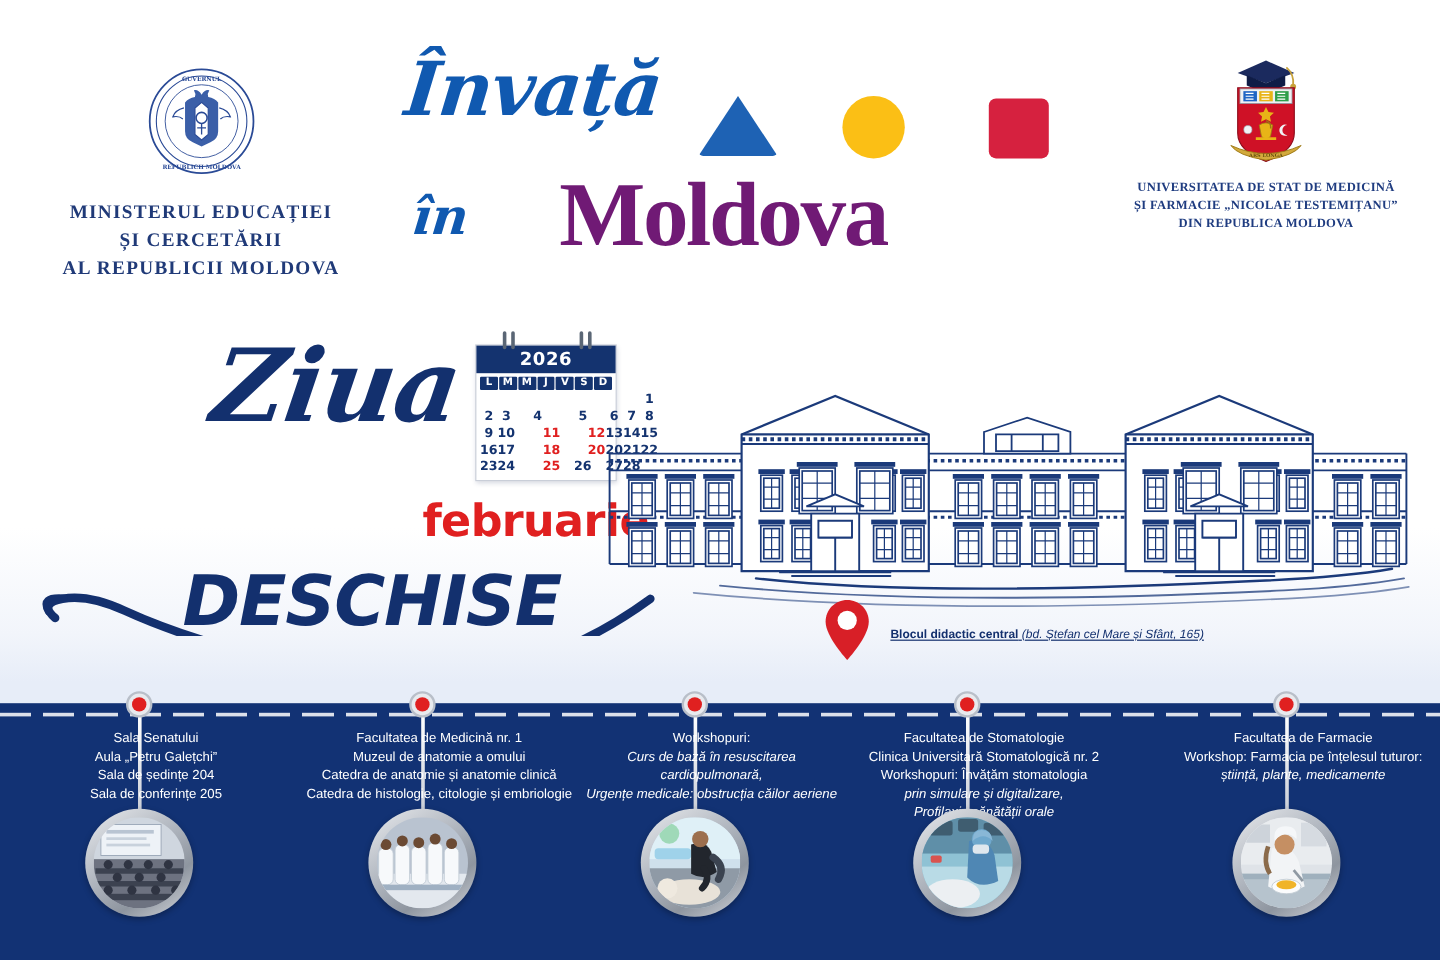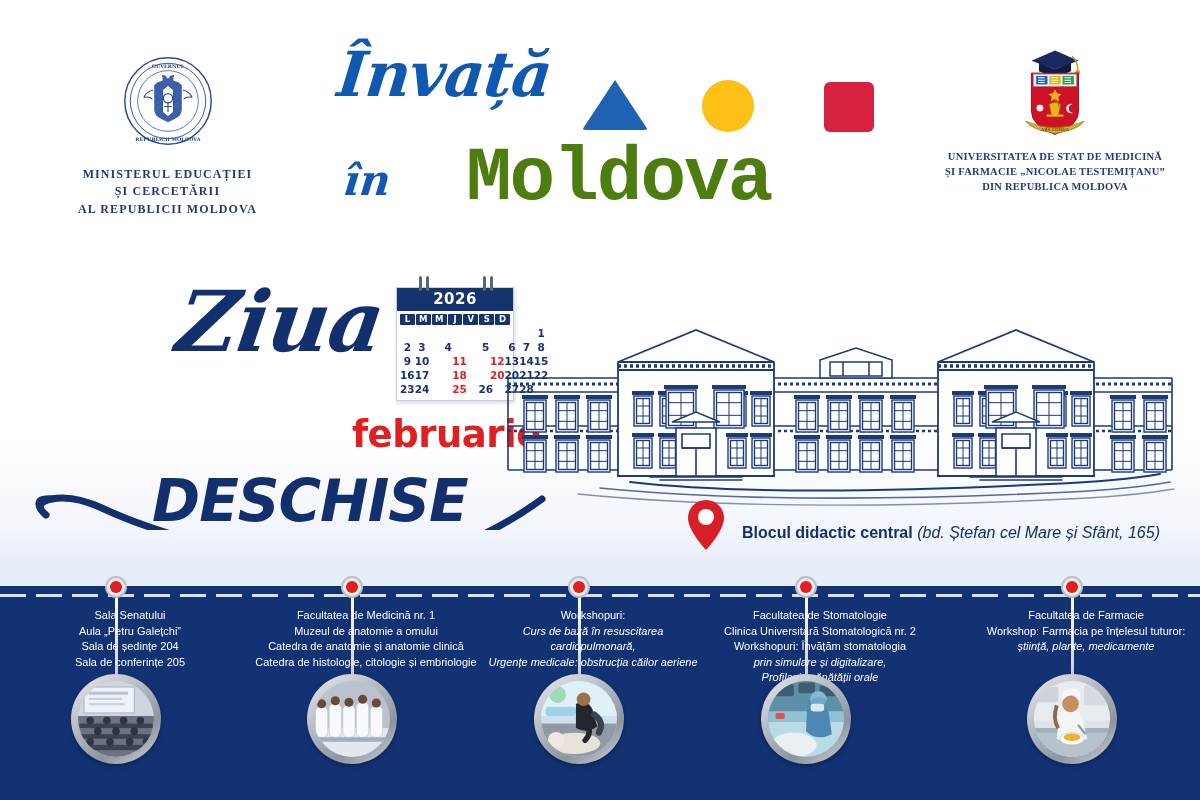--- a/index.html
+++ b/index.html
@@ -26,21 +26,21 @@
     position: absolute; left: 40px; top: 55px; width: 255px;
     text-align: center;
   }
   .logo-right {
     position: absolute; right: 30px; top: 42px; width: 230px;
     text-align: center;
   }
   .min-seal { width: 92px; height: 92px; margin: 0 auto 12px; display: block; }
   .min-text {
     font-family: "Liberation Serif", serif;
-    font-size: 12px; letter-spacing: 1.1px; line-height: 1.45;
+    font-size: 16px; letter-spacing: 1.1px; line-height: 1.45;
     color: #203a78; font-weight: 700; margin-top: 19px;
   }
   .uni-crest { width: 86px; height: 100px; margin: 0 auto 8px; display: block; }
   .uni-text {
     font-family: "Liberation Serif", serif;
     font-size: 10.5px; letter-spacing: .25px; line-height: 1.42;
     color: #1f3c80; font-weight: 600;
   }
 
   
@@ -54,22 +54,22 @@
   }
   .brand-in {
     position: absolute; left: 14px; top: 118px;
     font-family: "DejaVu Serif", serif;
     font-style: italic; font-weight: 700;
     font-size: 42px; color: #1059b0;
     transform: skewX(-6deg);
   }
   .brand-moldova {
     position: absolute; left: 136px; top: 105px;
-    font-family: Liberation Mono, monospace;
-    font-weight: 700; font-size: 76px; color: #4d7c0f;
+    font-family: Liberation Serif, serif;
+    font-weight: 700; font-size: 76px; color: #701a75;
     letter-spacing: -2px; line-height: .95;
   }
   .shape-tri {
     position: absolute; left: 252px; top: 42px;
     width: 0; height: 0;
     border-left: 33px solid transparent;
     border-right: 33px solid transparent;
     border-bottom: 50px solid #1e62b4;
     border-radius: 4px;
   }
@@ -153,21 +153,21 @@
   .cal-grid span.empty { visibility: hidden; }
 
   
   .building { position: absolute; left: 500px; top: 300px; width: 680px; height: 215px; }
 
   
   .location { position: absolute; left: 686px; top: 498px; width: 500px; height: 60px; }
   .pin { position: absolute; left: 0; top: 0; width: 40px; height: 54px; }
   .loc-text {
     position: absolute; left: 56px; top: 26px;
-    font-size: 16px; color: #13306e; white-space: nowrap;
+    font-size: 10px; color: #13306e; white-space: nowrap; text-decoration: underline;
   }
   .loc-text b { font-weight: 700; }
   .loc-text i { font-style: italic; font-weight: 400; }
 
   
   .band {
     position: absolute; left: 0; top: 586px; width: 1200px; height: 214px;
     background: #123274;
   }
   .band-dash {

